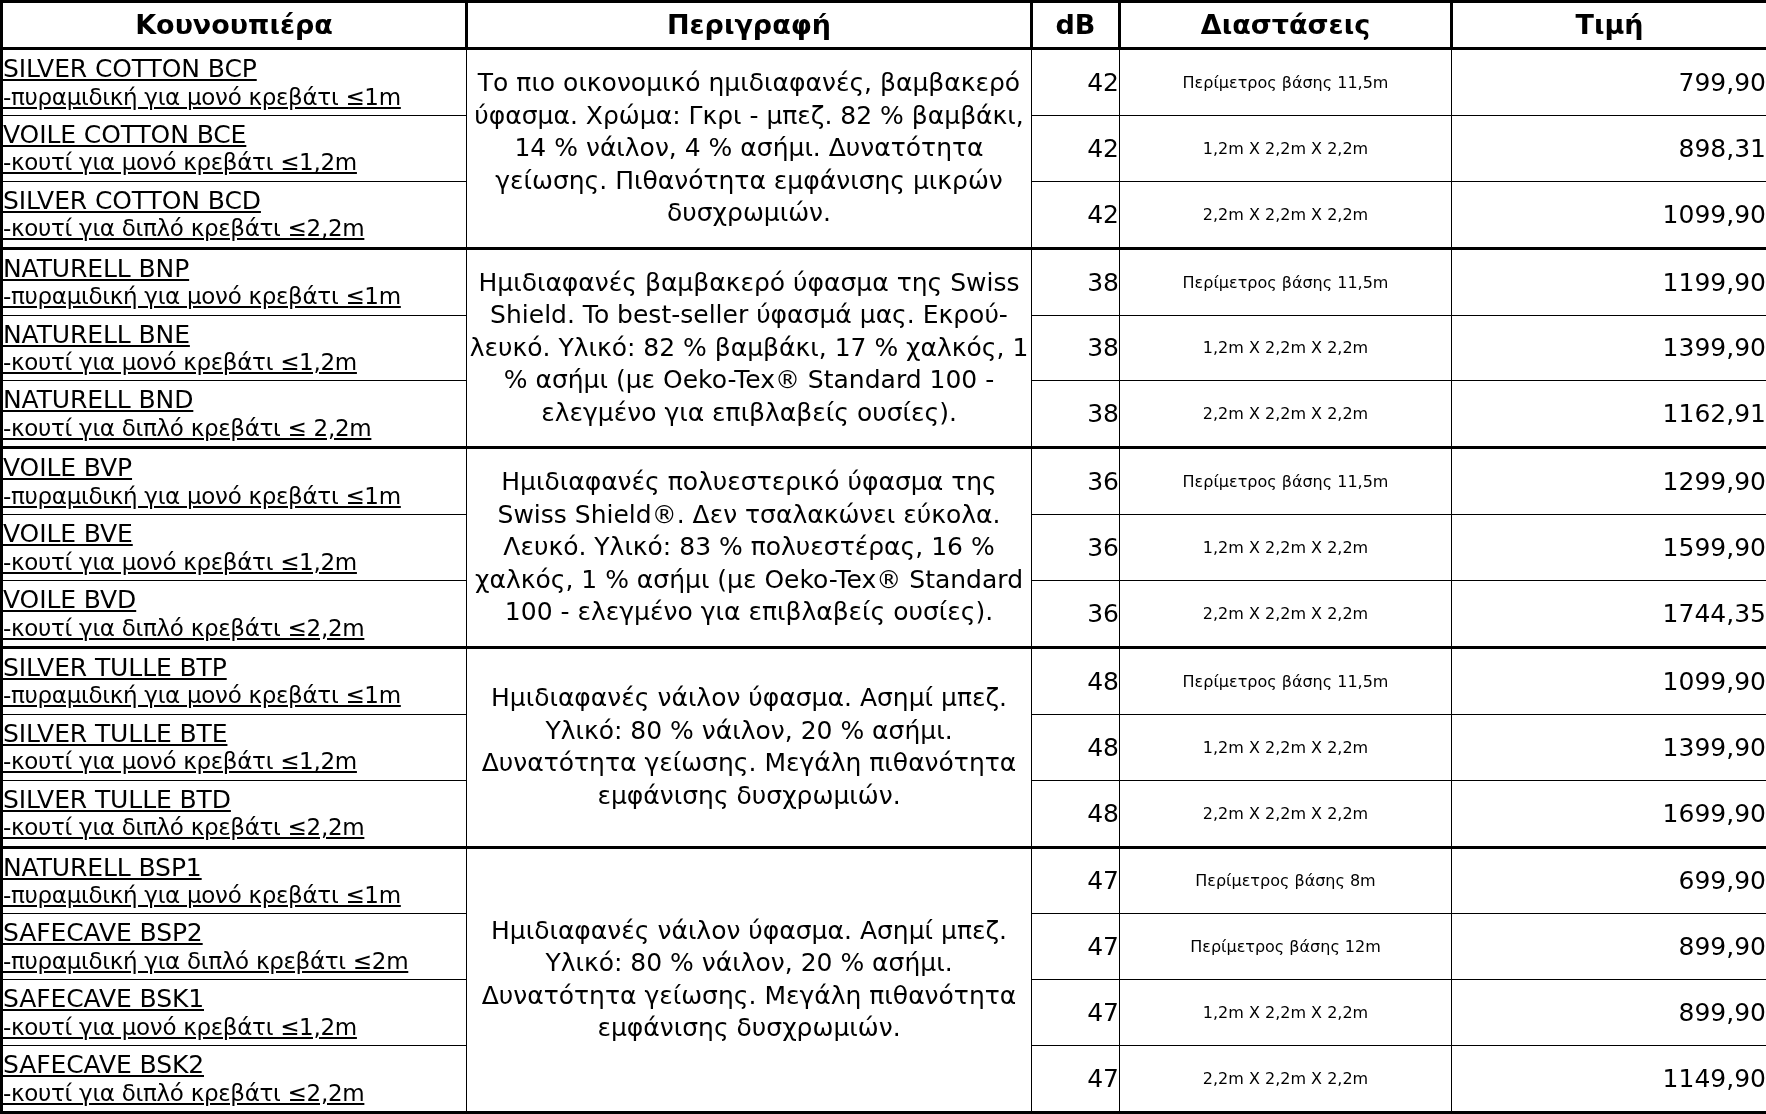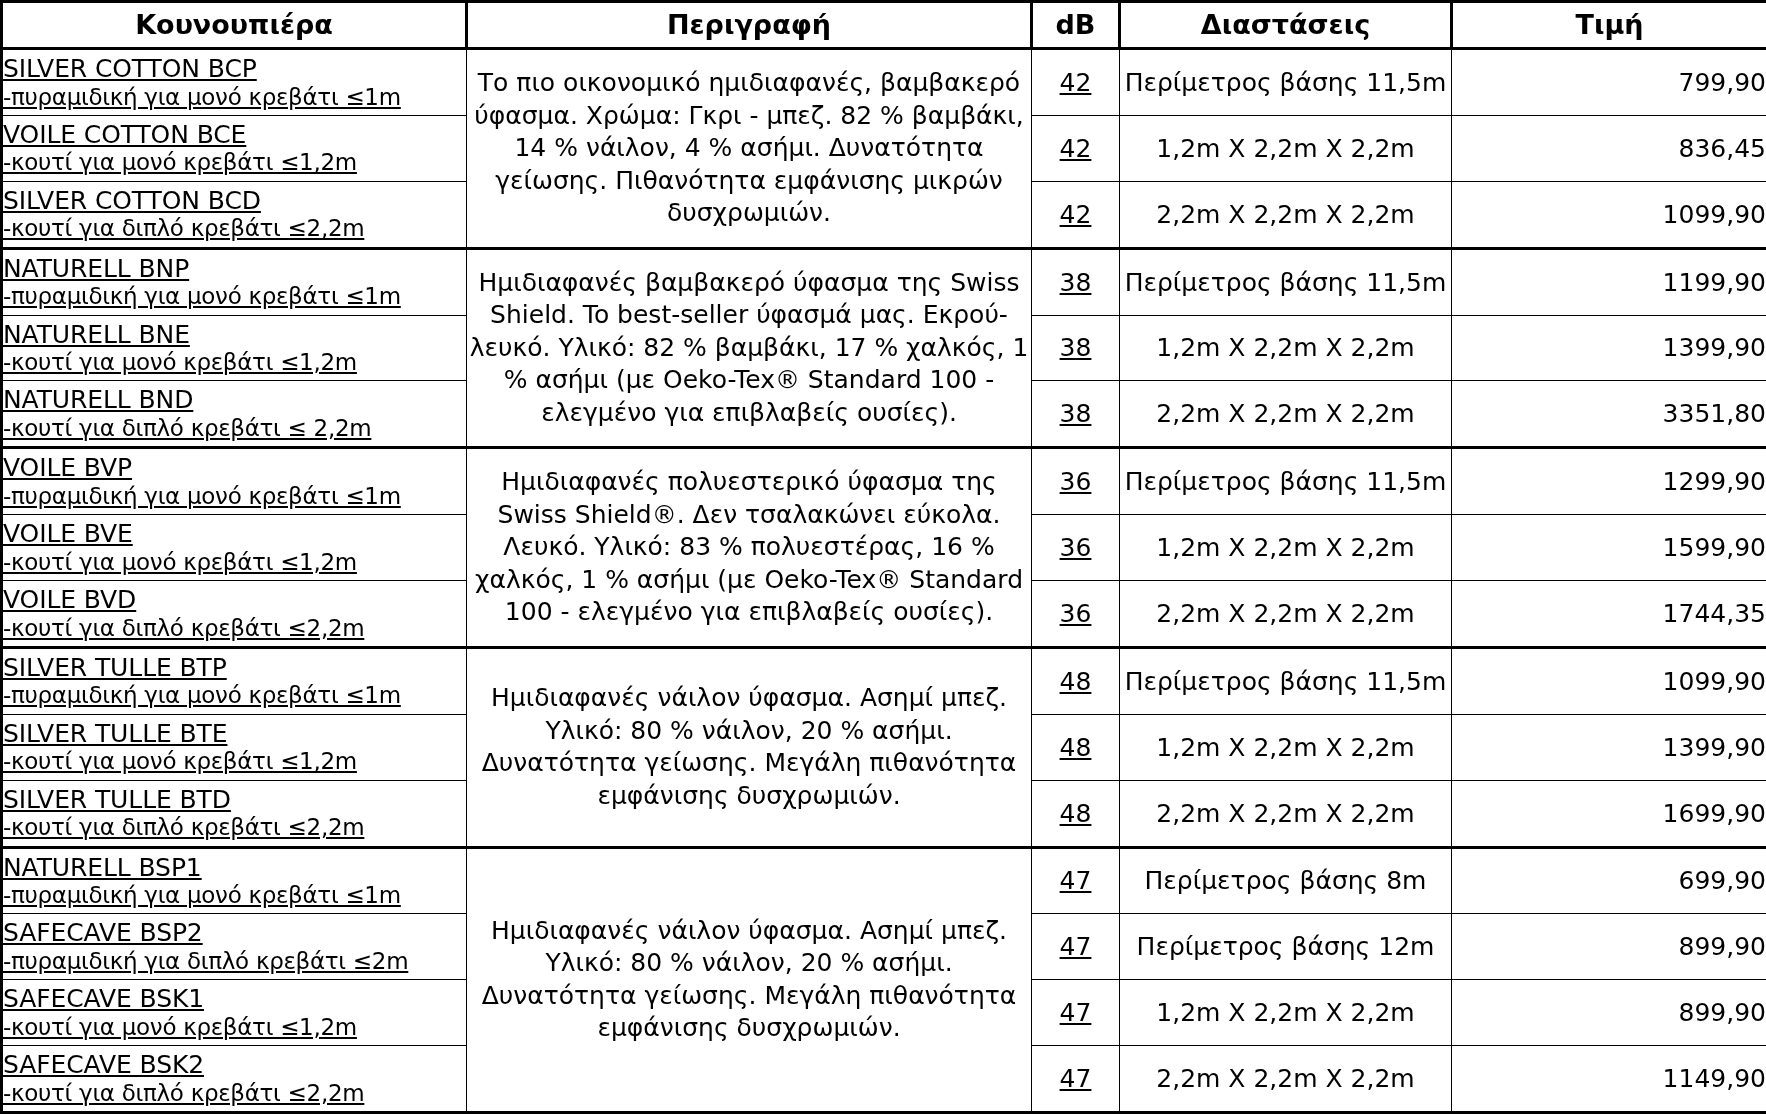--- a/index.html
+++ b/index.html
@@ -96,29 +96,28 @@
   td.cell-desc {
     text-align: center;
     padding: 4px 10px;
     font-size: 25px;
     line-height: 1.30;
     vertical-align: middle;
   }
 
   
   td.cell-db {
-    text-align: center;
+    text-align: right;
     font-size: 25px;
-    text-decoration: underline;
   }
 
   
   td.cell-dim {
     text-align: center;
-    font-size: 25px;
+    font-size: 16px;
     padding: 0 6px;
     margin-top: 8px;
   }
 
   
   td.cell-price {
     text-align: right;
     font-size: 25px;
     padding-right: 16px;
     border-right: none;
@@ -156,21 +155,21 @@
           <td class="cell-dim">Περίμετρος βάσης 11,5m</td>
           <td class="cell-price">799,90</td>
         </tr>
         <tr>
           <td class="cell-name">
             <div class="pname">VOILE COTTON BCE</div>
             <div class="pvariant">-κουτί για μονό κρεβάτι ≤1,2m</div>
           </td>
           <td class="cell-db">42</td>
           <td class="cell-dim">1,2m X 2,2m X 2,2m</td>
-          <td class="cell-price">836,45</td>
+          <td class="cell-price">898,31</td>
         </tr>
         <tr>
           <td class="cell-name">
             <div class="pname">SILVER COTTON BCD</div>
             <div class="pvariant">-κουτί για διπλό κρεβάτι ≤2,2m</div>
           </td>
           <td class="cell-db">42</td>
           <td class="cell-dim">2,2m X 2,2m X 2,2m</td>
           <td class="cell-price">1099,90</td>
         </tr>
@@ -193,21 +192,21 @@
           <td class="cell-dim">1,2m X 2,2m X 2,2m</td>
           <td class="cell-price">1399,90</td>
         </tr>
         <tr>
           <td class="cell-name">
             <div class="pname">NATURELL BND</div>
             <div class="pvariant">-κουτί για διπλό κρεβάτι ≤ 2,2m</div>
           </td>
           <td class="cell-db">38</td>
           <td class="cell-dim">2,2m X 2,2m X 2,2m</td>
-          <td class="cell-price">3351,80</td>
+          <td class="cell-price">1162,91</td>
         </tr>
         <tr class="group-start">
           <td class="cell-name">
             <div class="pname">VOILE BVP</div>
             <div class="pvariant">-πυραμιδική για μονό κρεβάτι ≤1m</div>
           </td>
           <td class="cell-desc" rowspan="3">Ημιδιαφανές πολυεστερικό ύφασμα της Swiss Shield®. Δεν τσαλακώνει εύκολα. Λευκό. Υλικό: 83 % πολυεστέρας, 16 % χαλκός, 1 % ασήμι (με Oeko-Tex® Standard 100 - ελεγμένο για επιβλαβείς ουσίες).</td>
           <td class="cell-db">36</td>
           <td class="cell-dim">Περίμετρος βάσης 11,5m</td>
           <td class="cell-price">1299,90</td>

